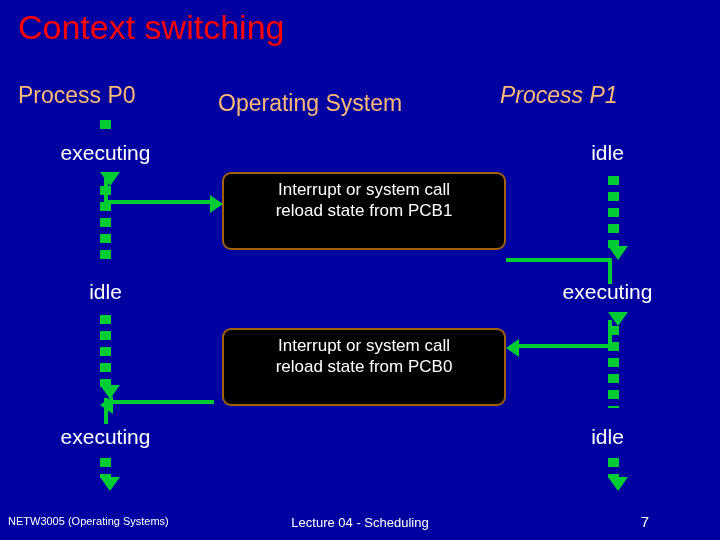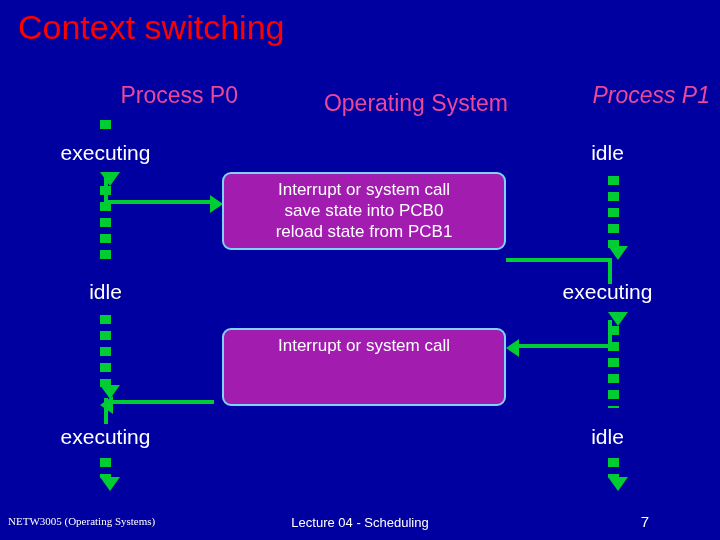--- a/index.html
+++ b/index.html
@@ -17,37 +17,37 @@
     left:18px; top:8px;
     font-size:34px;
     color:#ff0000;
     letter-spacing:0px;
     white-space:nowrap;
   }
 
   .colhead {
     position:absolute;
     font-size:23px;
-    color:#ec4899;
+    color:#fdba74;
     white-space:nowrap;
-    text-align:right;
+    text-align:left;
   }
 
   .state {
     position:absolute;
     font-size:21px;
     color:#ffffff;
     white-space:nowrap;
     text-align:center;
   }
 
   .box {
     position:absolute;
-    border:2px solid #7dd3fc;
-    background:#a21caf;
+    border:2px solid #a16207;
+    background:#000000;
     border-radius:9px;
     color:#ffffff;
     font-size:17px;
     line-height:21px;
     text-align:center;
     padding:5px 10px 6px 10px;
     box-sizing:border-box;
   }
 
   
@@ -93,21 +93,20 @@
     width:4px;
     background:#00cc33;
   }
 
   .footer-left {
     position:absolute;
     left:8px; top:515px;
     font-size:11px;
     color:#ffffff;
     white-space:nowrap;
-    font-family:Liberation Serif, serif;
   }
   .footer-center {
     position:absolute;
     left:0; top:515px;
     width:720px;
     text-align:center;
     font-size:13px;
     color:#ffffff;
   }
   .footer-page {
@@ -148,26 +147,26 @@
   <div class="hhead left" style="left:100px; top:396px;"></div>
   <div class="vseg" style="left:104px; top:398px; height:26px;"></div>
 
   <div class="state" style="left:18px; top:425px; width:175px;">executing</div>
 
   <div class="vdash" style="left:100px; top:458px; height:20px;"></div>
   <div class="vhead" style="left:100px; top:477px;"></div>
 
   <div class="box" style="left:222px; top:172px; width:284px; height:78px;">
     <div>Interrupt or system call</div>
-    <div>save state into PCB0</div>
     <div>reload state from PCB1</div>
   </div>
 
   <div class="box" style="left:222px; top:328px; width:284px; height:78px;">
     <div>Interrupt or system call</div>
+    <div>reload state from PCB0</div>
   </div>
 
   <div class="state" style="left:520px; top:141px; width:175px;">idle</div>
 
   <div class="vdash" style="left:608px; top:176px; height:72px;"></div>
   <div class="vhead" style="left:608px; top:246px;"></div>
 
   <div class="hline" style="left:506px; top:258px; width:106px;"></div>
   <div class="vseg" style="left:608px; top:258px; height:26px;"></div>
 

